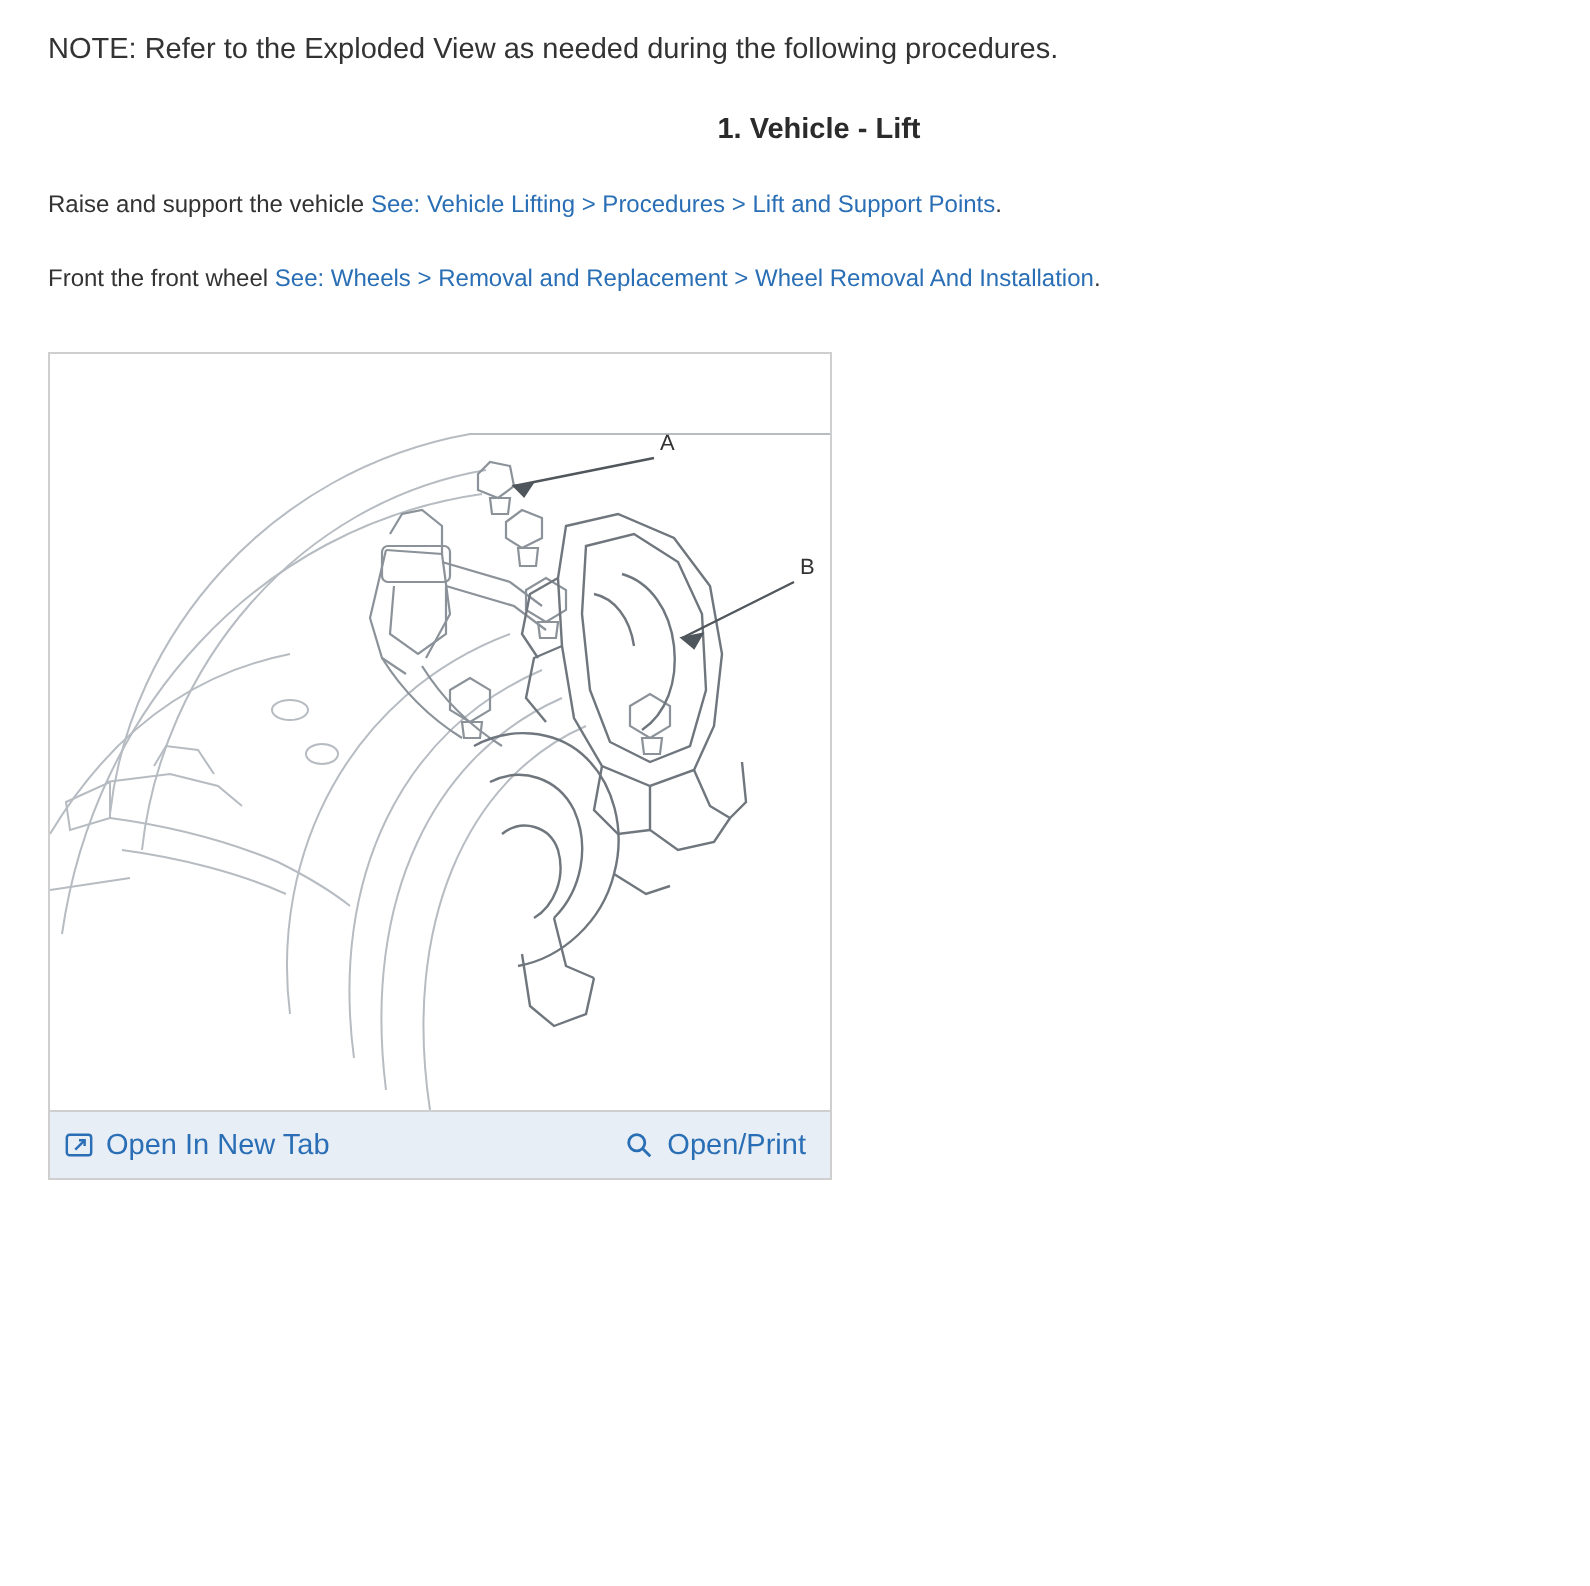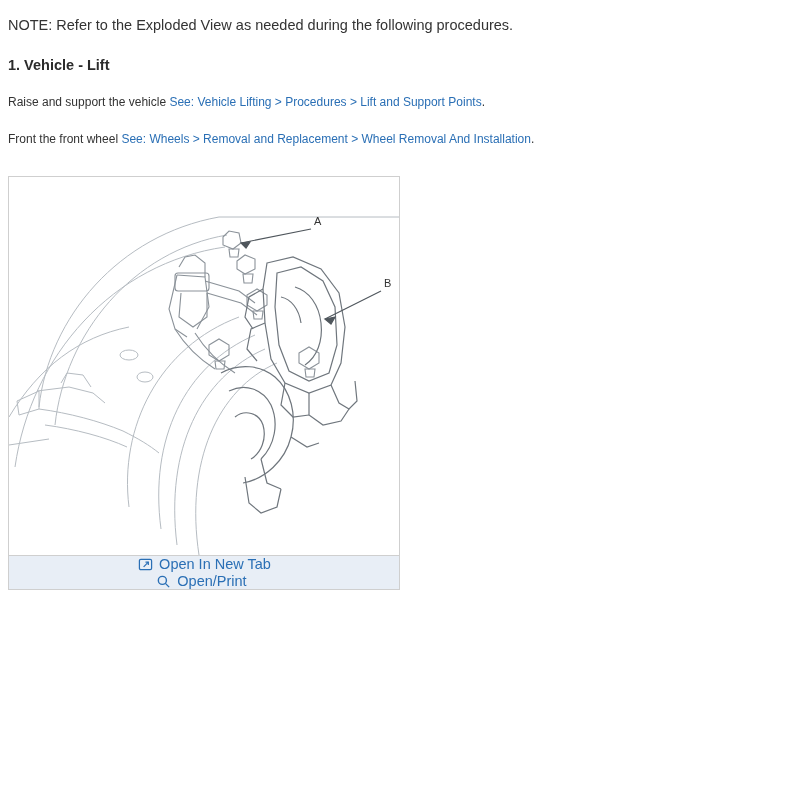--- a/index.html
+++ b/index.html
@@ -11,32 +11,34 @@
     width: 795px;
     height: 793px;
     font-family: "Liberation Sans", sans-serif;
     color: #222222;
     position: relative;
     overflow: hidden;
   }
   .page {
     padding: 16px 0 0 8px;
     box-sizing: border-box;
+    margin-left: 16px;
   }
   .note {
     font-size: 14.5px;
     color: #333;
     margin: 0 0 22px 0;
     line-height: 1.3;
   }
   .step-head {
     font-size: 14.5px;
     font-weight: bold;
     color: #2b2b2b;
     margin: 0 0 22px 0;
+    text-align: center;
   }
   .step-body {
     font-size: 12px;
     color: #333;
     margin: 0 0 22px 0;
     line-height: 1.3;
   }
   .xref {
     color: #2a6fb5;
     text-decoration: none;
@@ -58,21 +60,20 @@
   }
   .figure-img svg { display: block; }
   .figure-bar {
     height: 34px;
     background: #e8eef6;
     border-top: 1px solid #cfcfcf;
     display: flex;
     align-items: center;
     padding: 0 6px;
     box-sizing: border-box;
-    flex-direction: column;
   }
   .bar-btn {
     display: flex;
     align-items: center;
     gap: 6px;
     color: #2a6fb5;
     font-size: 14.5px;
     cursor: pointer;
     user-select: none;
   }

